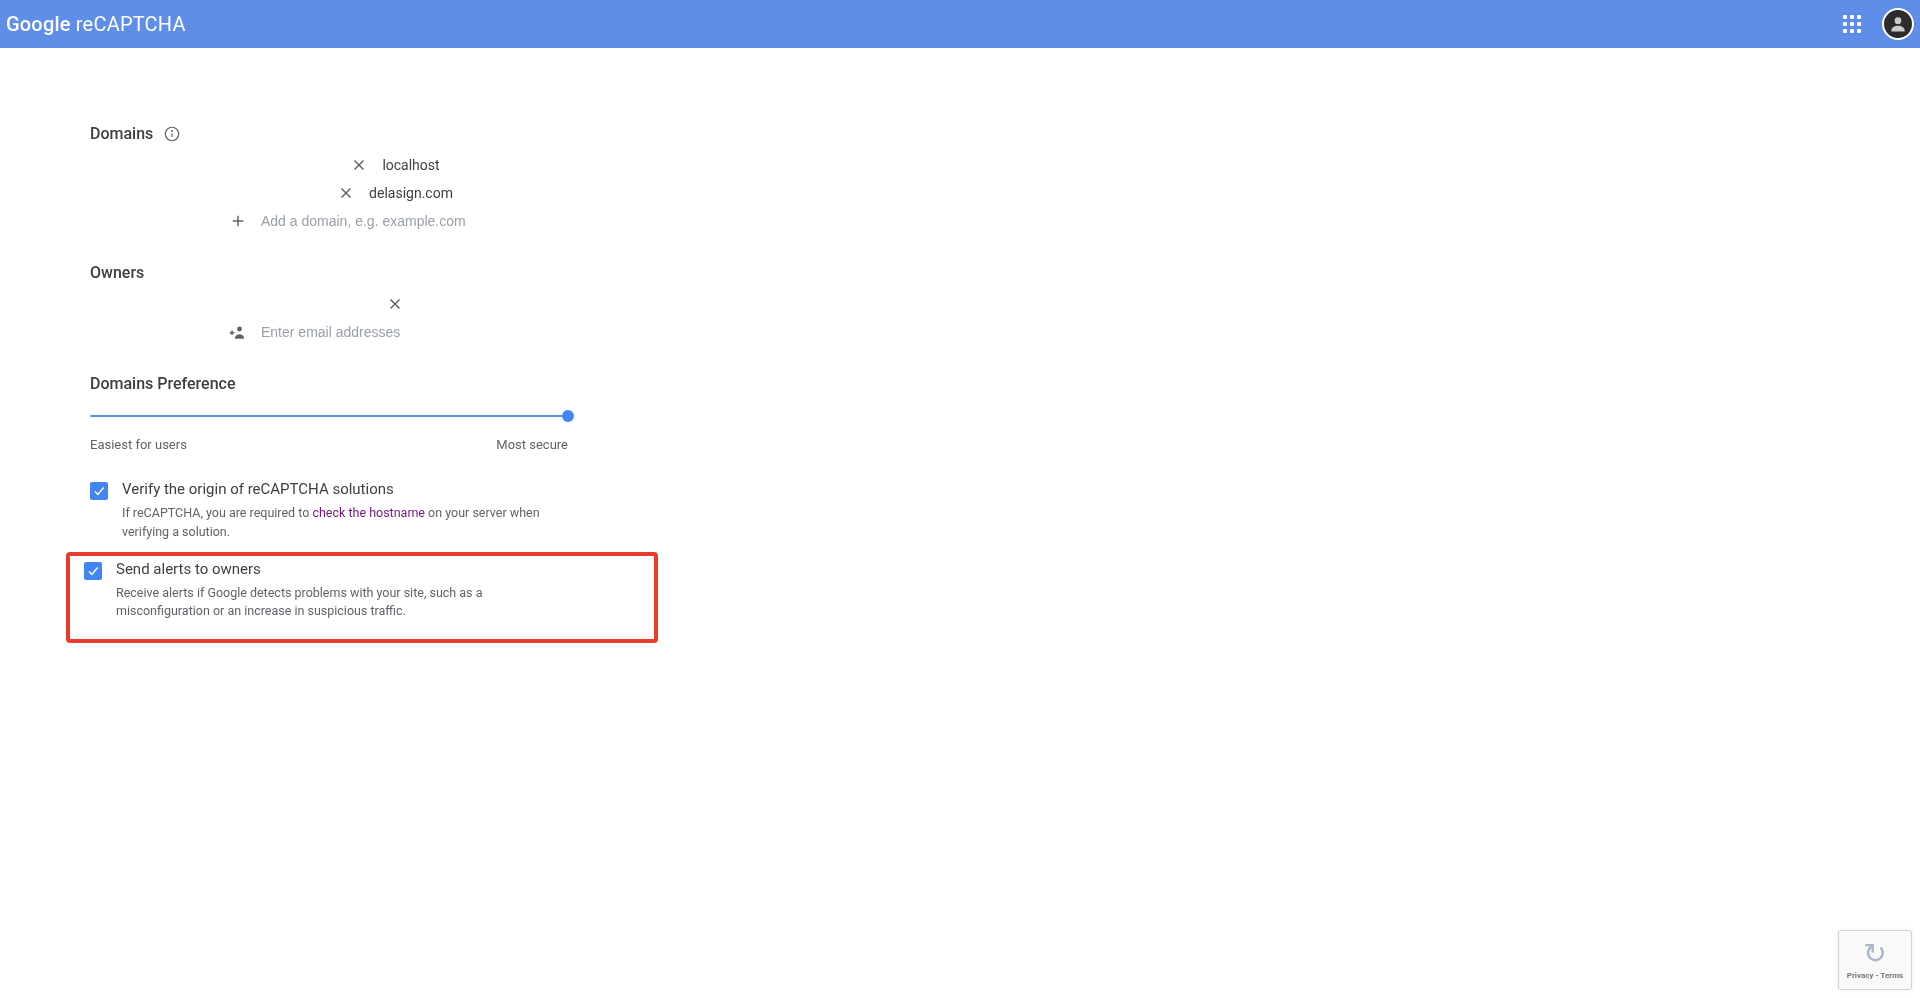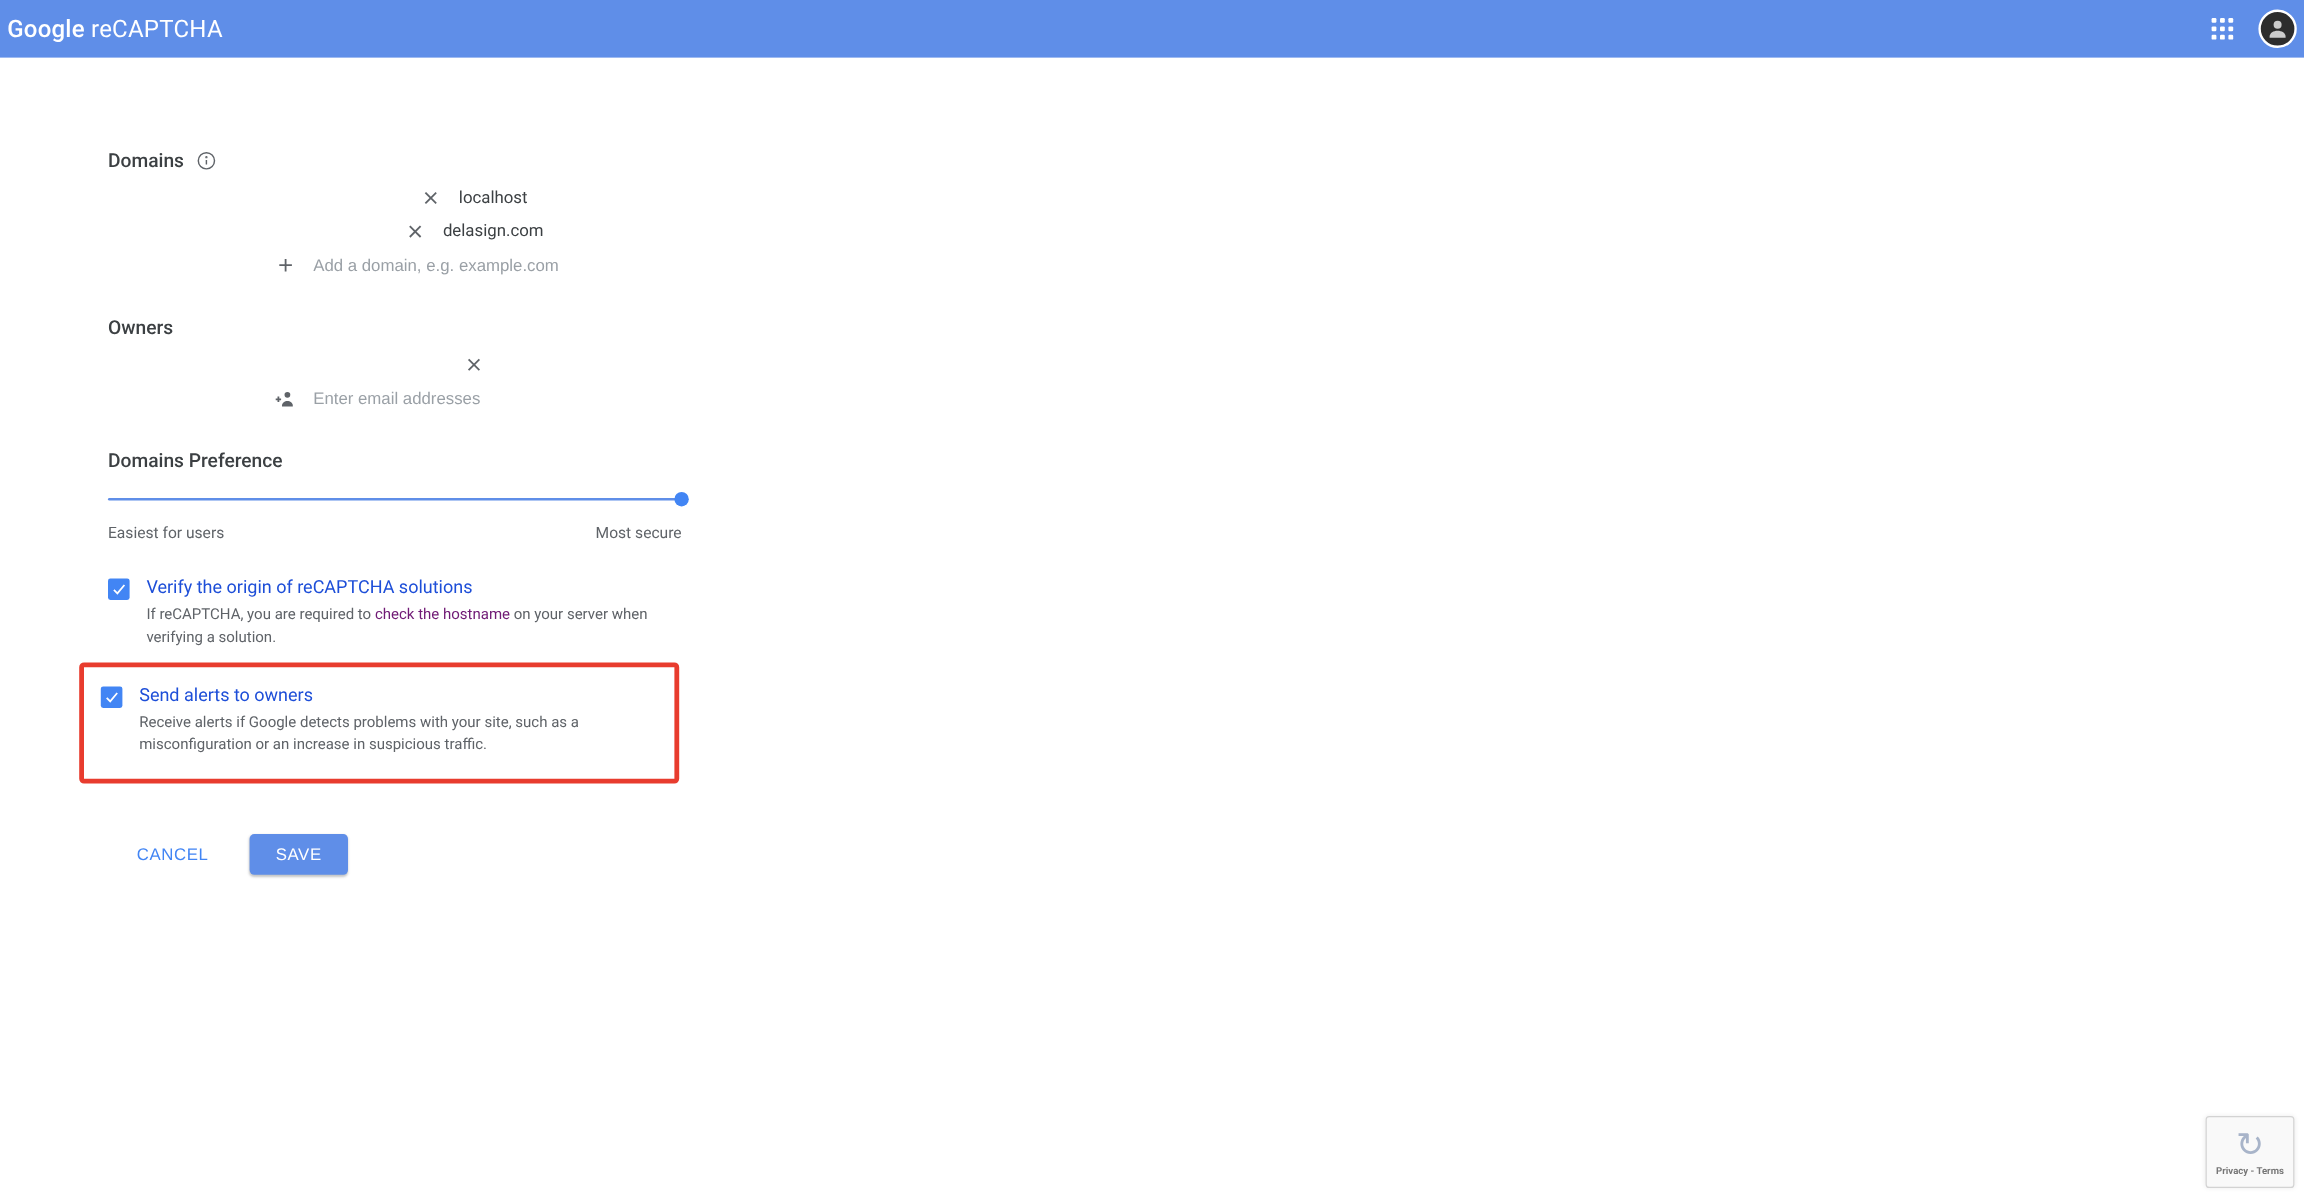--- a/index.html
+++ b/index.html
@@ -109,30 +109,30 @@
     font-size: 13px; color:#5f6368; margin-top: 20px; width:478px;
   }
   .check-row { display:flex; align-items:flex-start; gap:14px; margin-top:28px; }
   .check-row.alert-row { margin-top:20px; }
   .checkbox {
     width:18px; height:18px; background:#4285f4; border-radius:2px;
     display:flex; align-items:center; justify-content:center;
     flex-shrink:0; cursor:pointer; margin-top:2px;
   }
   .checkbox svg { width:14px; height:14px; stroke:#fff; stroke-width:2.5; fill:none; }
-  .check-label { font-size: 15px; color:#1d4ed8; }
+  .check-label { font-size: 15px; color:#404040; }
   .check-desc { font-size: 12.5px; color:#5f6368; margin-top:6px; line-height:1.5; max-width:430px; }
   .check-desc a { color:#701a75; text-decoration:none; cursor:pointer; }
   .highlight-box {
     border: 4px solid #e83c2e;
     border-radius: 4px;
-    padding: 14px 10px 18px 10px;
+    padding: 4px 10px 18px 10px;
     margin-left: -24px;
     margin-top: 10px;
-    width: 500px;
+    width: 592px;
   }
   .highlight-box .check-row { margin-top: 0; margin-left: 4px; }
   .buttons { display:flex; gap:24px; margin-top:42px; align-items:center; margin-left:14px; }
   .btn-cancel {
     color:#4285f4; font-size:14px; font-weight:500; letter-spacing:0.5px;
     background:none; border:none; cursor:pointer; padding:8px 10px;
   }
   .btn-save {
     background:#5f8ee8; color:#fff; border:none; border-radius:4px;
     font-size:14px; font-weight:500; letter-spacing:0.5px;
@@ -282,23 +282,19 @@
             <polyline points="5 13 10 18 20 6"></polyline>
           </svg>
       </div>
       <div>
         <div class="check-label">Send alerts to owners</div>
         <div class="check-desc">Receive alerts if Google detects problems with your site, such as a misconfiguration or an increase in suspicious traffic.</div>
       </div>
     </div>
   </div>
 
-  <div class="buttons">
-    <button class="btn-cancel">CANCEL</button>
-    <button class="btn-save">SAVE</button>
-  </div>
 
 </div>
 
 <div class="recaptcha-badge">
   <div class="r-logo">↻</div>
   <div class="r-terms">Privacy - Terms</div>
 </div>
 
 </body></html>

